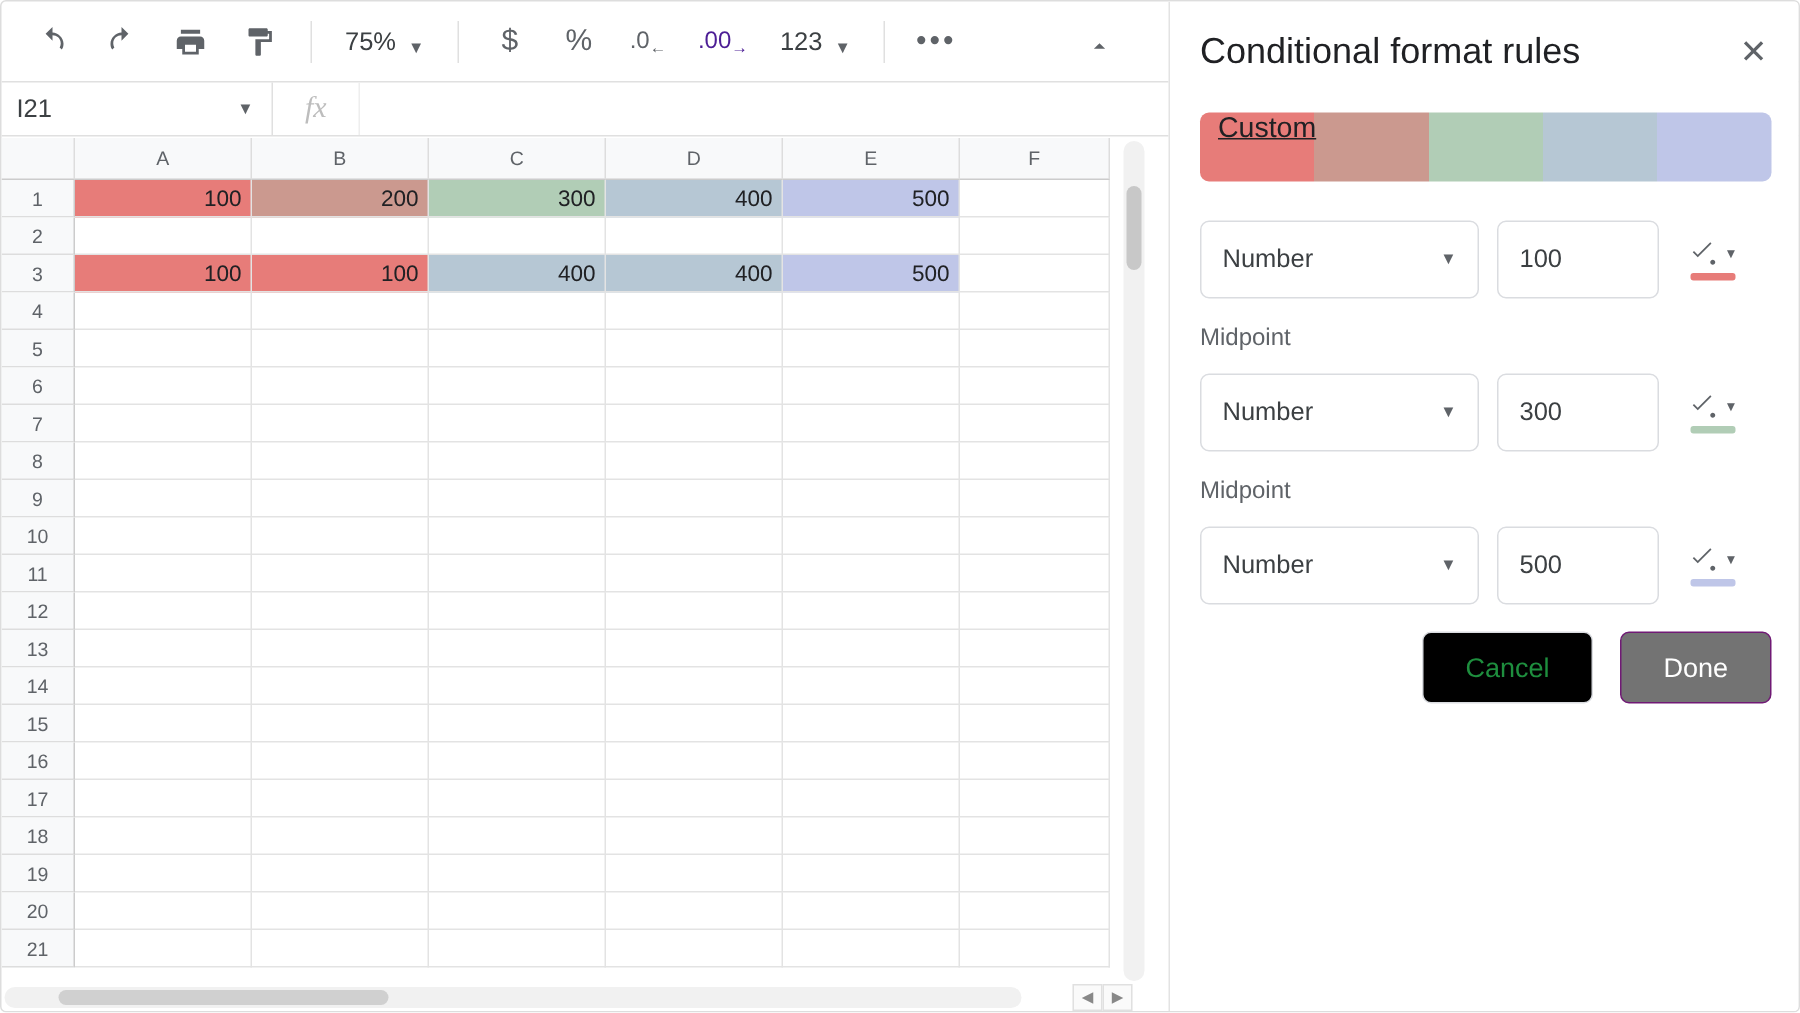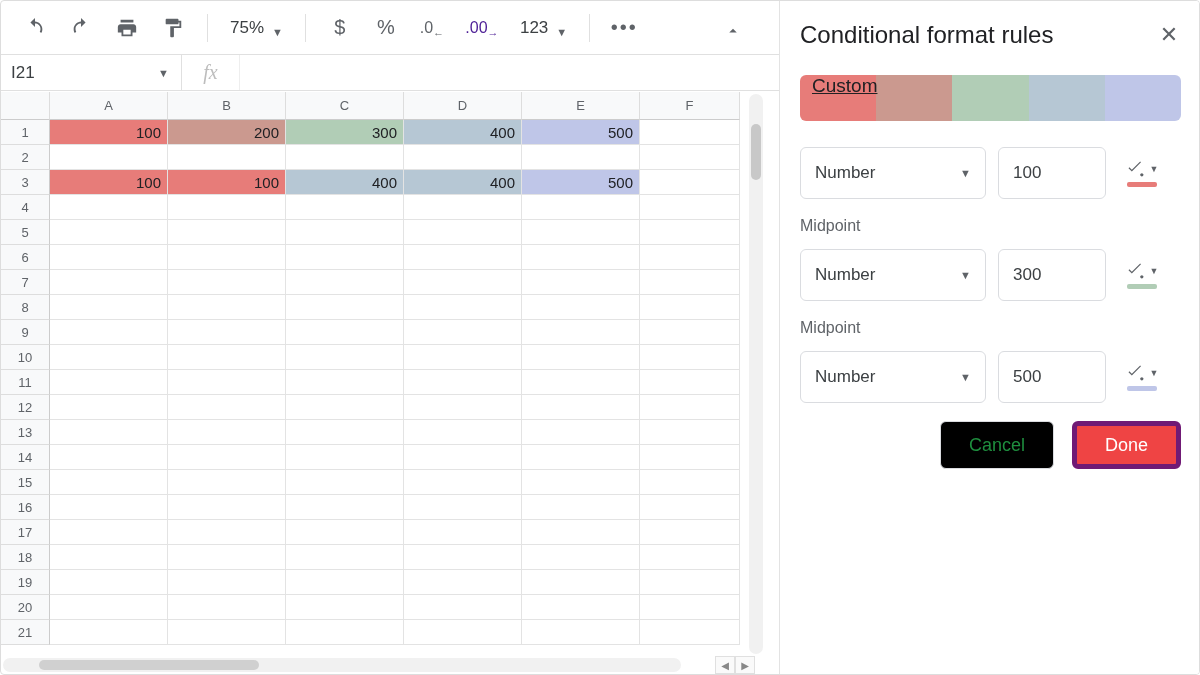--- a/index.html
+++ b/index.html
@@ -40,21 +40,21 @@
   .select-box { flex:0 0 186px; height:52px; border:1px solid #dadce0; border-radius:6px; display:flex; align-items:center; justify-content:space-between; padding:0 14px; font-size:17px; color:#3c4043; cursor:pointer; background:#fff;}
   .value-box { flex:0 0 108px; height:52px; border:1px solid #dadce0; border-radius:6px; display:flex; align-items:center; padding:0 14px; font-size:17px; color:#3c4043; background:#fff;}
   .color-picker { width:48px; display:flex; flex-direction:column; align-items:center; gap:3px; cursor:pointer;}
   .bucket-row { display:flex; align-items:center; gap:4px;}
   .bucket-row svg { width:20px; height:20px; fill:#5f6368;}
   .bucket-row .mini-caret { font-size:9px; color:#5f6368;}
   .swatch { width:30px; height:5px; border-radius:2px;}
   .actions { display:flex; justify-content:flex-end; gap:18px; margin-top:0;}
   .btn { height:48px; padding:0 28px; border-radius:6px; font-size:18px; font-weight:500; display:flex; align-items:center; justify-content:center; cursor:pointer;}
   .btn-cancel { border:1px solid #dadce0; background:#000000; color:#1e8e3e;}
-  .btn-done { background:#ef4444; color:#fff; border:5px solid #701a75;justify-content:center;}
+  .btn-done { background:#737373; color:#fff; border:1px solid #701a75;justify-content:center;}
   .caret-dn { font-size:11px; color:#5f6368;}
   .more-dots { font-size:20px; letter-spacing:2px; color:#5f6368;}
 </style>
 </head>
 <body>
 
 <div class="app">
 
   <div class="toolbar">
     <div class="tb-btn">

